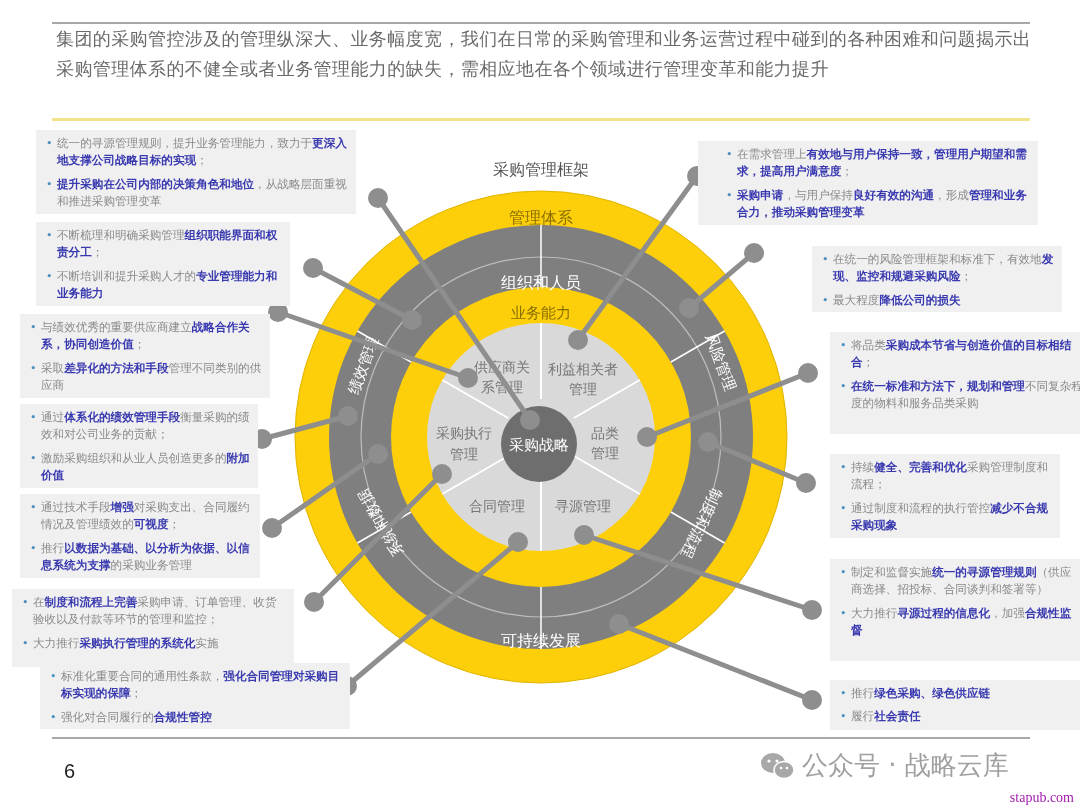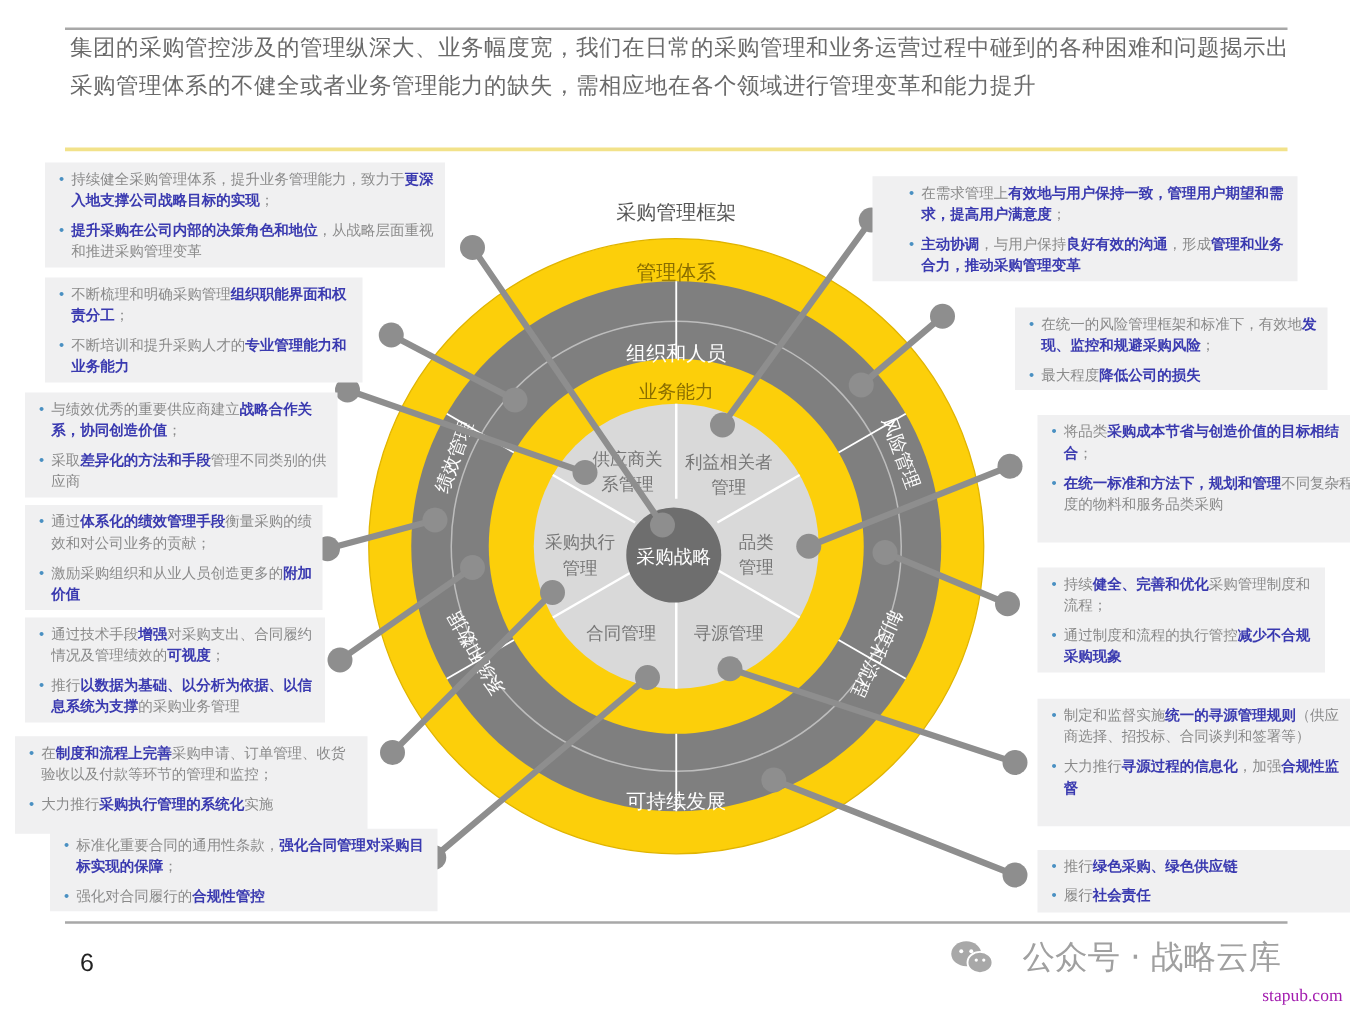--- a/index.html
+++ b/index.html
@@ -13,21 +13,21 @@
          font-size:11.6px; line-height:17.4px; color:#8a8a8a; }
   .box ul { list-style:none; margin:0; padding:0; }
   .box li { position:relative; padding-left:11px; margin-bottom:6px; }
   .box li:last-child { margin-bottom:0; }
   .box li::before { content:"•"; position:absolute; left:0; top:0; color:#4a90c2; font-size:11px; }
   .box b { color:#3a3ab0; font-weight:bold; }
   .footer-rule { position:absolute; left:52px; top:737px; width:978px; height:2px; background:#a8a8a8; }
   .page-num { position:absolute; left:64px; top:760px; font-size:20px; color:#222;
               font-family:"Liberation Sans","DejaVu Sans",sans-serif; }
   .watermark { position:absolute; left:760px; top:748px; font-size:26px; color:#a0a0a0;
-               font-family:"DejaVu Sans","Liberation Sans",sans-serif; display:flex; align-items:center; gap:22px; }
+               font-family:"DejaVu Sans","Liberation Sans",sans-serif; display:flex; align-items:center; gap:6px; }
   .wm-icon { width:36px; height:30px; position:relative; }
   .site { position:absolute; right:6px; top:790px; font-size:14px; color:#a21caf;
           font-family:"Liberation Serif","DejaVu Serif",serif; }
   svg text { font-family:"DejaVu Serif","Liberation Serif",serif; }
 </style>
 </head>
 <body>
 
 <div class="title-rule-top"></div>
 <div class="title">集团的采购管控涉及的管理纵深大、业务幅度宽，我们在日常的采购管理和业务运营过程中碰到的各种困难和问题揭示出采购管理体系的不健全或者业务管理能力的缺失，需相应地在各个领域进行管理变革和能力提升</div>
@@ -117,21 +117,21 @@
       <line x1="812" y1="700" x2="619" y2="624" stroke="#8e8e8e" stroke-width="5" stroke-linecap="round"></line>
       <circle cx="812" cy="700" r="10" fill="#8e8e8e"></circle>
       <circle cx="619" cy="624" r="10" fill="#8e8e8e"></circle>
     </g>
 
   <text x="539" y="450" text-anchor="middle" font-size="15" fill="#ffffff">采购战略</text>
 </svg>
 
 <div class="box" style="left:36px;top:130px;width:320px;height:84px;">
     <ul>
-      <li><span>持续健全采购管理体系，提升业务管理能力，致力于</span><b>更深入地支撑公司战略目标的实现</b><span>；</span></li>
+      <li><span>统一的寻源管理规则，提升业务管理能力，致力于</span><b>更深入地支撑公司战略目标的实现</b><span>；</span></li>
       <li><b>提升采购在公司内部的决策角色和地位</b><span>，从战略层面重视和推进采购管理变革</span></li>
     </ul>
   </div>
 <div class="box" style="left:36px;top:222px;width:254px;height:84px;">
     <ul>
       <li><span>不断梳理和明确采购管理</span><b>组织职能界面和权责分工</b><span>；</span></li>
       <li><span>不断培训和提升采购人才的</span><b>专业管理能力和业务能力</b></li>
     </ul>
   </div>
 <div class="box" style="left:20px;top:314px;width:250px;height:84px;">
@@ -161,21 +161,21 @@
 <div class="box" style="left:40px;top:663px;width:310px;height:66px;">
     <ul>
       <li><span>标准化重要合同的通用性条款，</span><b>强化合同管理对采购目标实现的保障</b><span>；</span></li>
       <li><span>强化对合同履行的</span><b>合规性管控</b></li>
     </ul>
   </div>
 
 <div class="box" style="left:698px;top:141px;width:340px;height:84px;padding-left:28px;">
     <ul>
       <li><span>在需求管理上</span><b>有效地与用户保持一致，管理用户期望和需求，提高用户满意度</b><span>；</span></li>
-      <li><b>主动协调</b><span>，与用户保持</span><b>良好有效的沟通</b><span>，形成</span><b>管理和业务合力，推动采购管理变革</b></li>
+      <li><b>采购申请</b><span>，与用户保持</span><b>良好有效的沟通</b><span>，形成</span><b>管理和业务合力，推动采购管理变革</b></li>
     </ul>
   </div>
 <div class="box" style="left:812px;top:246px;width:250px;height:66px;">
     <ul>
       <li><span>在统一的风险管理框架和标准下，有效地</span><b>发现、监控和规避采购风险</b><span>；</span></li>
       <li><span>最大程度</span><b>降低公司的损失</b></li>
     </ul>
   </div>
 <div class="box" style="left:830px;top:332px;width:262px;height:102px;">
     <ul>

